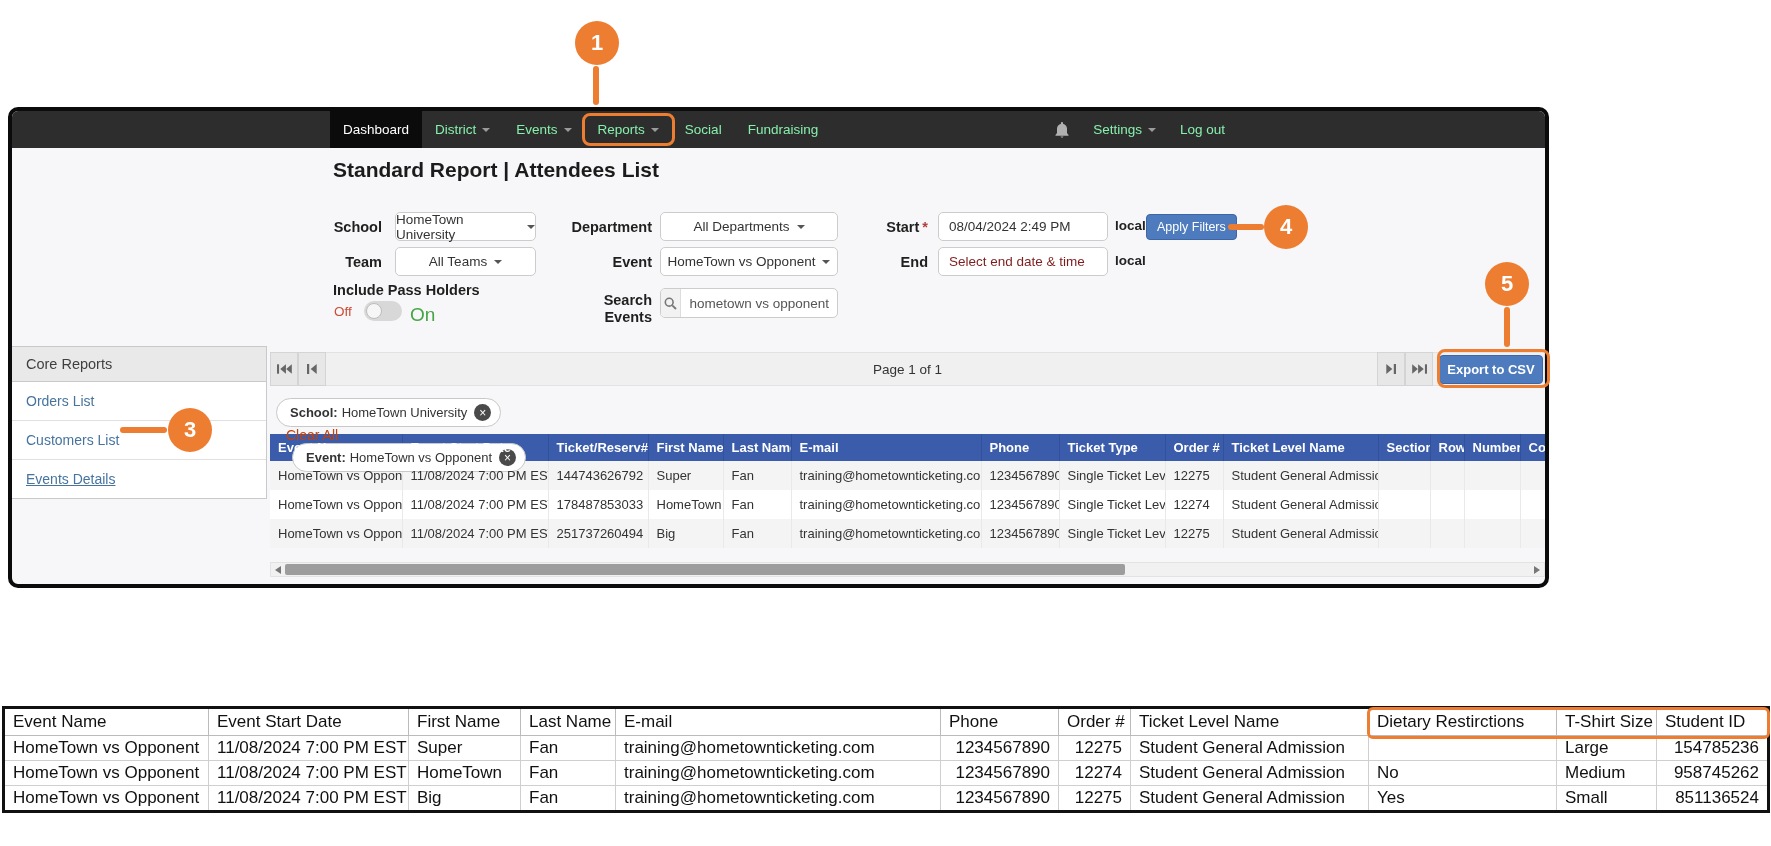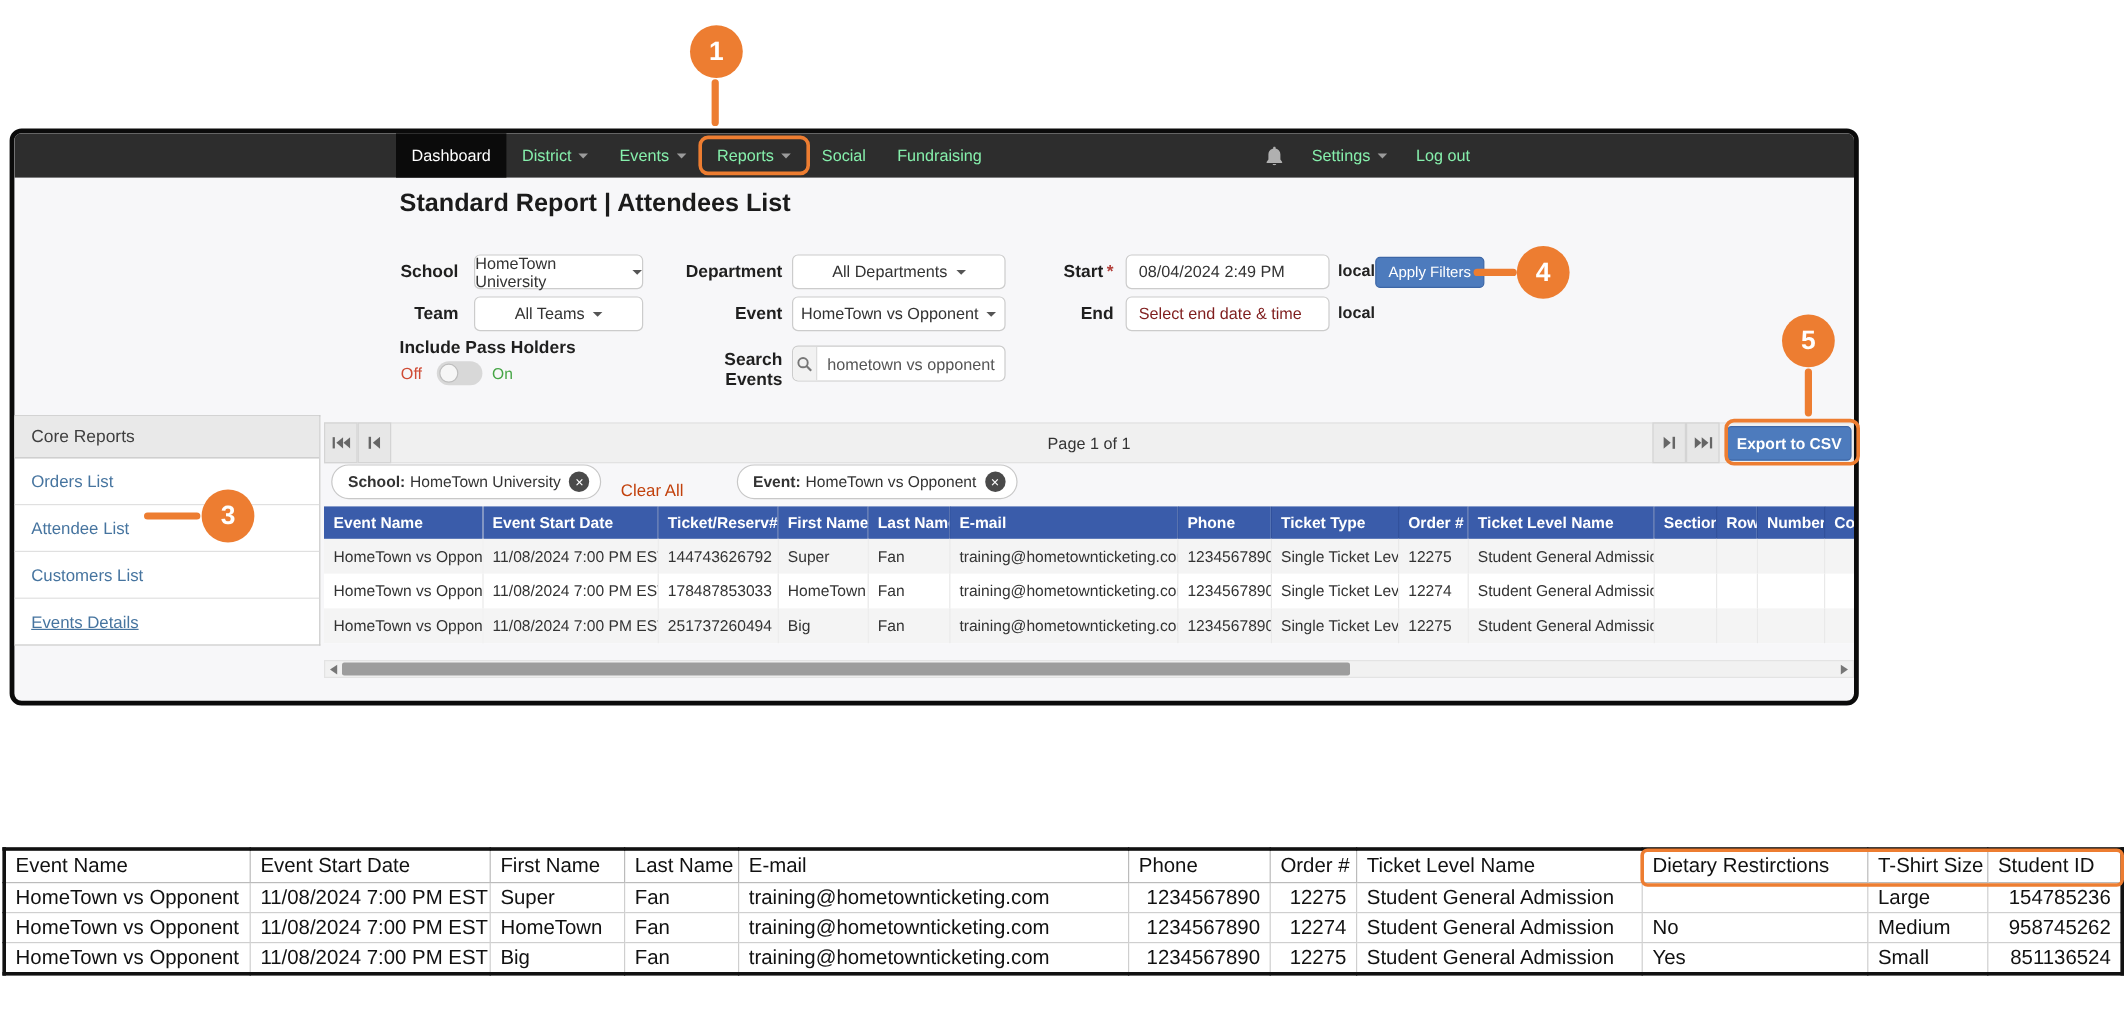--- a/index.html
+++ b/index.html
@@ -38,21 +38,21 @@
   .funit { position:absolute; font-size:13.5px; font-weight:bold; color:#222; }
   .btn-blue { background:#4d7bbd; border:1px solid #3c66a6; color:#fff; border-radius:4px;
               display:flex; align-items:center; justify-content:center; cursor:pointer; }
   .apply { position:absolute; left:1134px; top:103px; height:26px; padding:0 10px; font-size:12.5px; }
 
   .toggle { position:absolute; left:352px; top:190px; width:38px; height:20px; background:#d8d8d8;
             border-radius:10px; cursor:pointer; }
   .knob { position:absolute; left:2px; top:2px; width:16px; height:16px; background:#f6f6f6;
           border:1px solid #bdbdbd; border-radius:50%; }
   .off-lab { position:absolute; left:322px; top:193px; font-size:13.5px; color:#cf4b35; }
-  .on-lab  { position:absolute; left:398px; top:193px; font-size:13px; color:#46a546; }
+  .on-lab  { position:absolute; left:398px; top:193px; font-size:19px; color:#46a546; }
 
   .search-box { position:absolute; left:648px; top:177px; width:178px; height:30px; background:#fff;
                 border:1px solid #ccc; border-radius:5px; display:flex; align-items:center; overflow:hidden; }
   .search-pre { width:28px; align-self:stretch; background:#f2f2f2; border-right:1px solid #ddd;
                 display:flex; align-items:center; justify-content:center; }
   .search-txt { padding:0 8px; font-size:13.5px; color:#555; white-space:nowrap; }
 
   
   .sidebar { position:absolute; left:0; top:235px; width:255px; background:#fff;
              border:1px solid #c9c9c9; border-left:none; }
@@ -61,21 +61,21 @@
   .sb-item:last-child { border-bottom:none;text-decoration:underline; }
 
   
   .panel { position:absolute; left:258px; top:241px; width:1275px; }
   .pagebar { position:relative; height:34px; background:#f0f0f0; border:1px solid #e2e2e2; }
   .pg-btn { position:absolute; top:-1px; width:28px; height:34px; background:#e7e7e7; border:1px solid #d4d4d4;
             display:flex; align-items:center; justify-content:center; cursor:pointer; }
   .pg-txt { position:absolute; left:0; right:0; top:9px; text-align:center; font-size:13.5px; color:#333; }
   .export { position:absolute; right:1px; top:2px; width:104px; height:29px; font-size:13px; font-weight:bold; }
 
-  .chips { margin-top:0; height:30px; display:flex; align-items:flex-end; }
+  .chips { margin-top:12px; height:30px; display:flex; align-items:flex-start;flex-direction:column; }
   .chip { display:inline-flex; align-items:center; gap:7px; background:#fff; border:1px solid #c8c8c8;
           border-radius:15px; padding:5px 9px 5px 13px; font-size:13px; color:#333; }
   .chip b { margin-right:-3px; }
   .chip-x { width:17px; height:17px; border-radius:50%; background:#4a4a4a; color:#fff; font-size:12px;
             line-height:1; display:flex; align-items:center; justify-content:center; cursor:pointer; }
   .clear-all { color:#c2410c; font-size:14px; margin:0 22px 0 16px; cursor:pointer; }
   .chips .c1 { margin-left:6px; }
 
   table.grid { margin-top:6px; width:1275px; border-collapse:collapse; table-layout:fixed; background:#fff;
                font-size:13px; }
@@ -205,21 +205,20 @@
             <circle cx="5.2" cy="5.2" r="3.9" fill="none" stroke="#777" stroke-width="1.6"></circle>
             <line x1="8.3" y1="8.3" x2="12" y2="12" stroke="#777" stroke-width="1.8"></line>
           </svg>
       </span>
       <span class="search-txt">hometown vs opponent</span>
     </div>
 
     <div class="sidebar">
       <div class="sb-head">Core Reports</div>
       <div class="sb-item">Orders List</div>
-      <div class="sb-item">Attendee List</div>
       <div class="sb-item">Customers List</div>
       <div class="sb-item">Events Details</div>
     </div>
 
     <div class="panel">
 
       <div class="pagebar">
         <div class="pg-btn" style="left:-1px;">
           <svg width="15" height="12" viewBox="0 0 16 12">
               <rect x="0" y="1" width="2.2" height="10" fill="#666"></rect>

